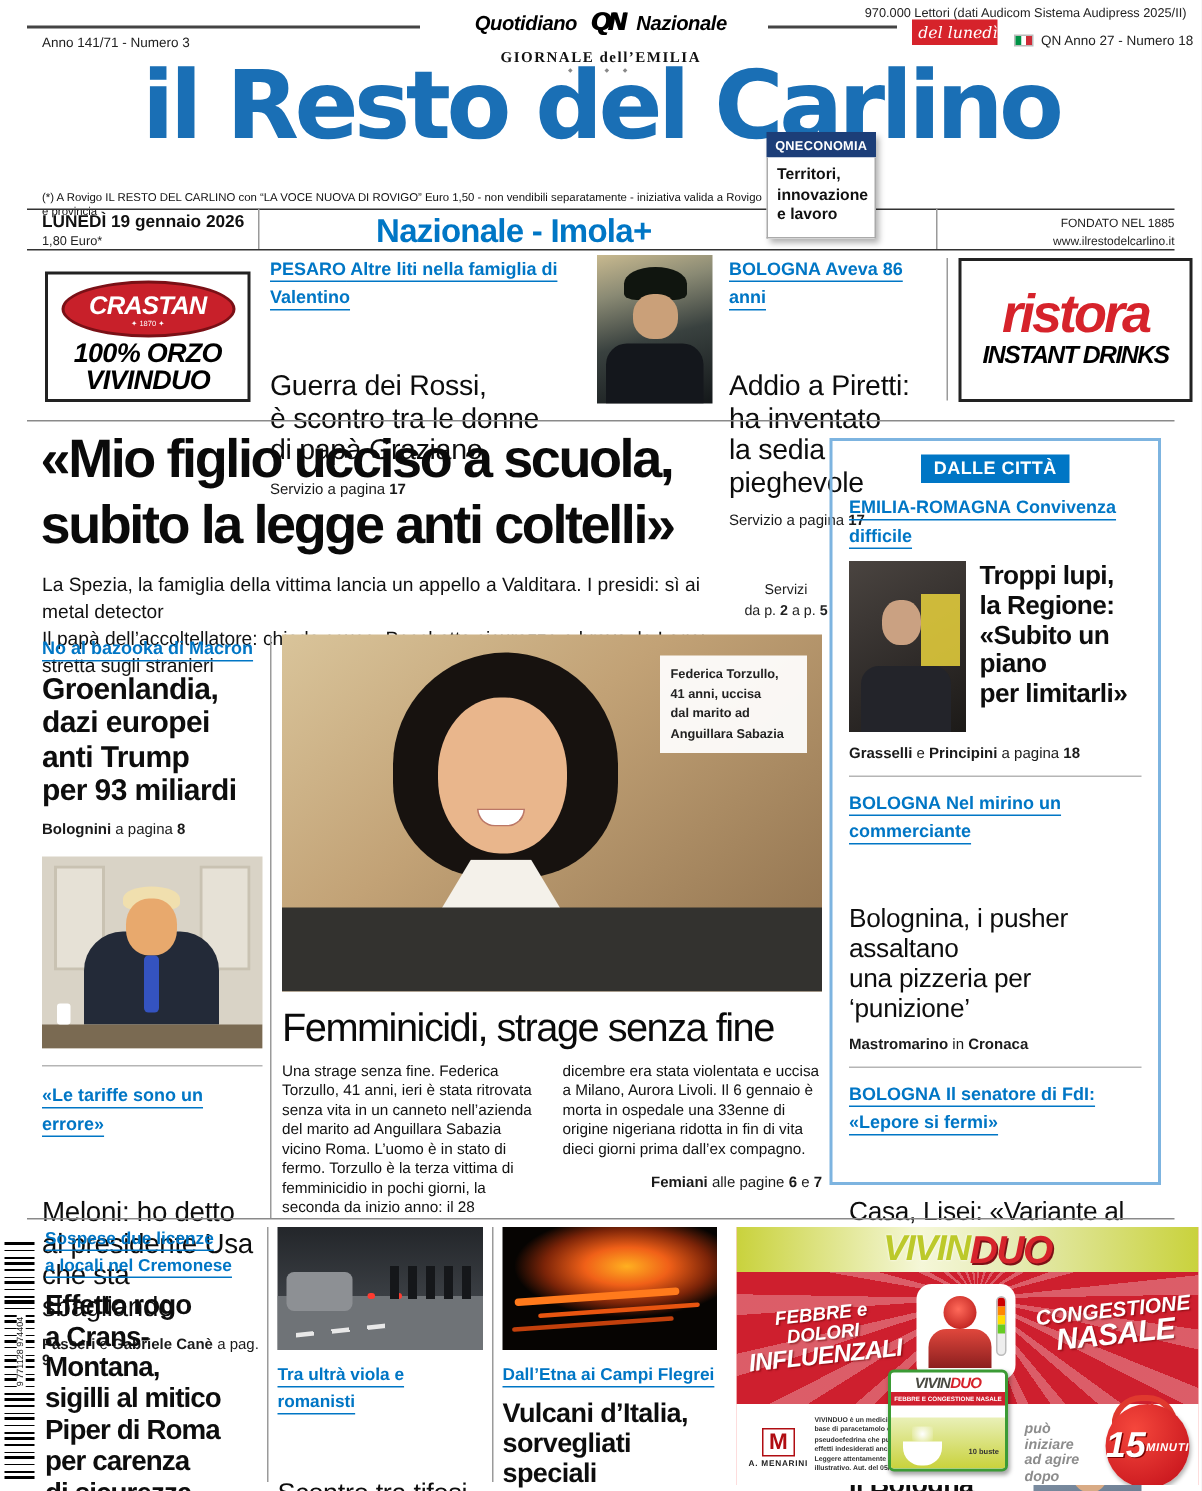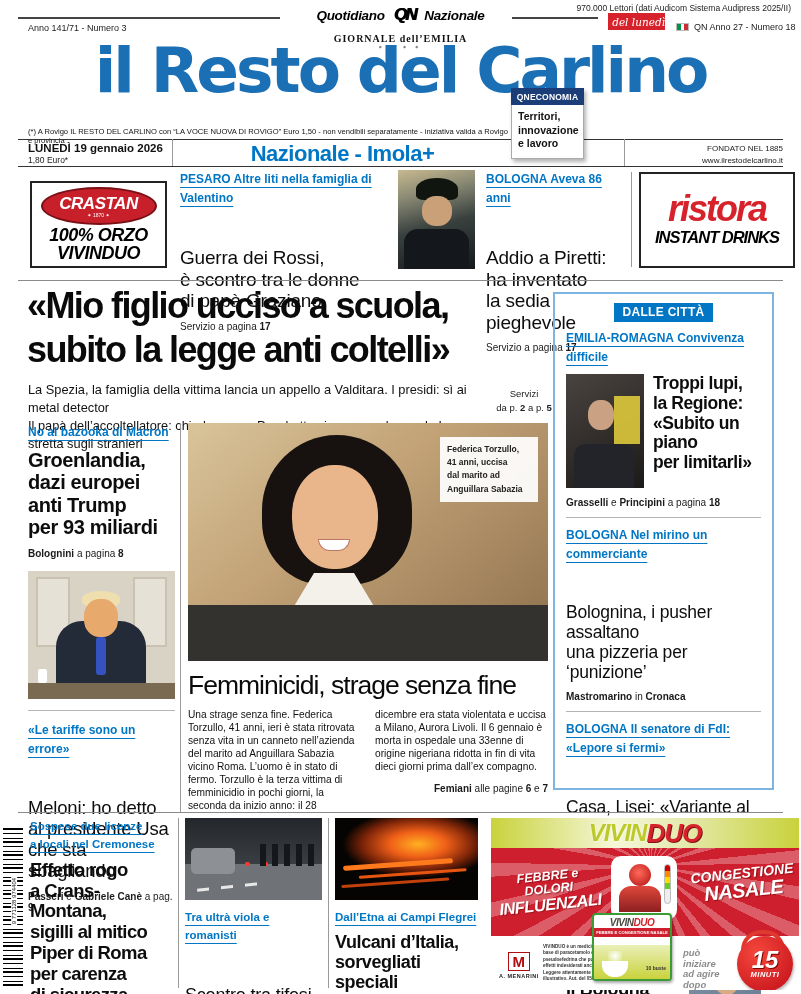--- a/index.html
+++ b/index.html
@@ -224,21 +224,21 @@
   .pack-band { background:#cf1f2e; color:#fff; font-size:4.2px; font-weight:800; text-align:center; padding:2px 1px; }
   .pack-low { position:absolute; bottom:0; left:0; right:0; height:34px;
               background:linear-gradient(180deg,#e9f0b8,#c9d23c); }
   .pack-cup { position:absolute; bottom:2px; left:8px; width:26px; height:16px; background:#fff; border-radius:0 0 12px 12px; }
   .pack-steam { position:absolute; bottom:18px; left:14px; width:14px; height:10px;
                 background:radial-gradient(circle,#ffffff,rgba(255,255,255,0)); }
   .pack-count { position:absolute; bottom:8px; right:4px; font-size:5px; font-weight:800; color:#333; }
   .agire { position:absolute; left:192px; top:12px; width:56px; font-size:9.5px; font-weight:800; font-style:italic;
            color:#8c8c8c; line-height:1.12; }
   .circle15 { position:absolute; right:6px; top:0px; width:56px; height:56px; border-radius:50%;
-              background:radial-gradient(circle at 35% 30%,#f5473c,#c00d18); display:flex; flex-direction:column;
+              background:radial-gradient(circle at 35% 30%,#f5473c,#c00d18); display:flex; flex-direction:row;
               align-items:center; justify-content:center; color:#fff; box-shadow:1px 2px 3px rgba(0,0,0,.3); }
   .circle15 .n { font-size:24px; font-weight:900; font-style:italic; line-height:0.9; text-shadow:1px 1px 0 #700; }
   .circle15 .t { font-size:7.5px; font-weight:900; font-style:italic; letter-spacing:0.5px; }
   .arrow-arc { position:absolute; right:14px; top:-6px; width:44px; height:20px; border:4px solid #e0392e;
                border-bottom:none; border-radius:44px 44px 0 0; }
   .arrow-tip { position:absolute; right:8px; top:2px; width:0; height:0; border-left:8px solid #e0392e;
                border-top:5px solid transparent; border-bottom:5px solid transparent; transform:rotate(30deg); }
 </style>
 </head>
 <body>

